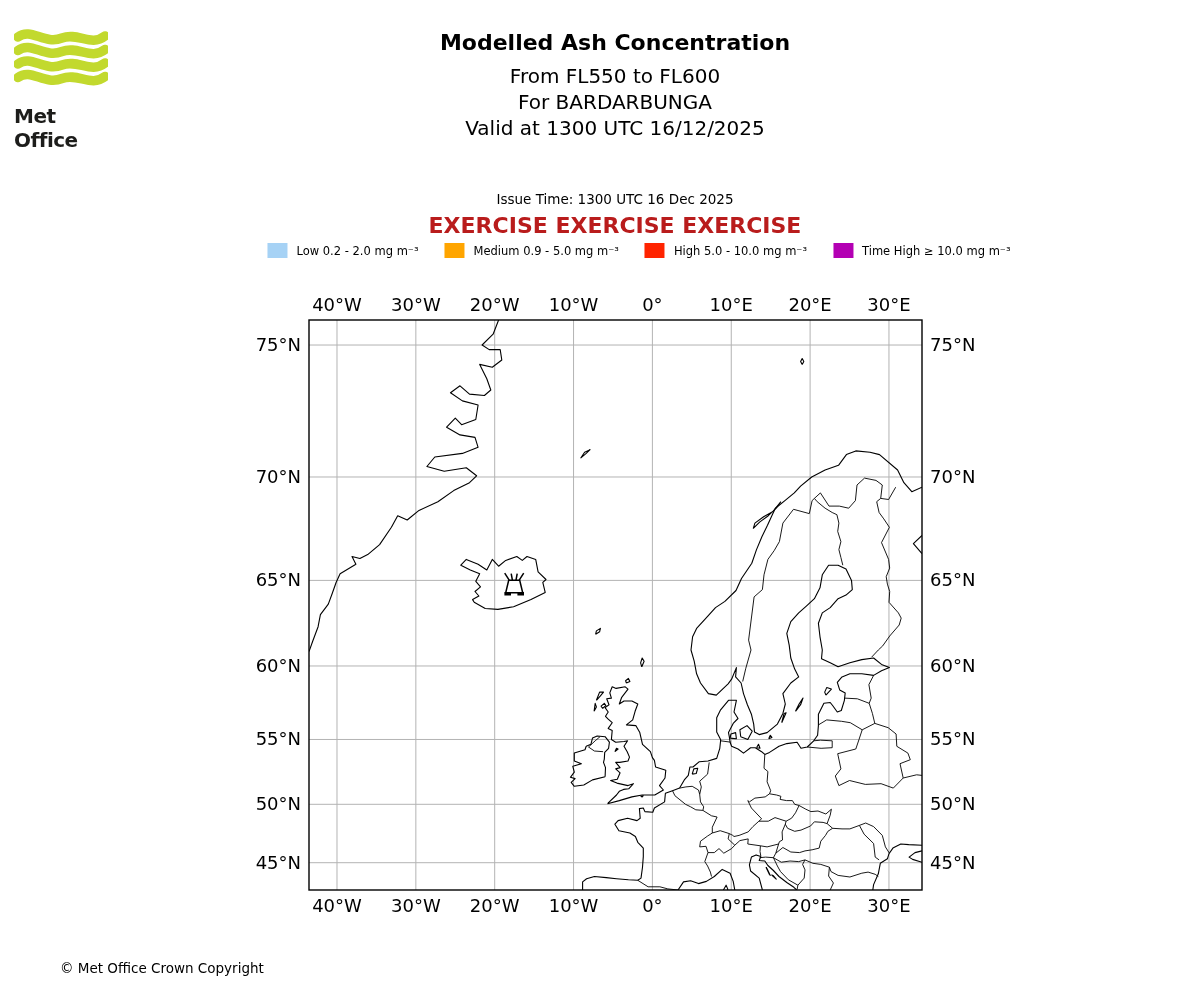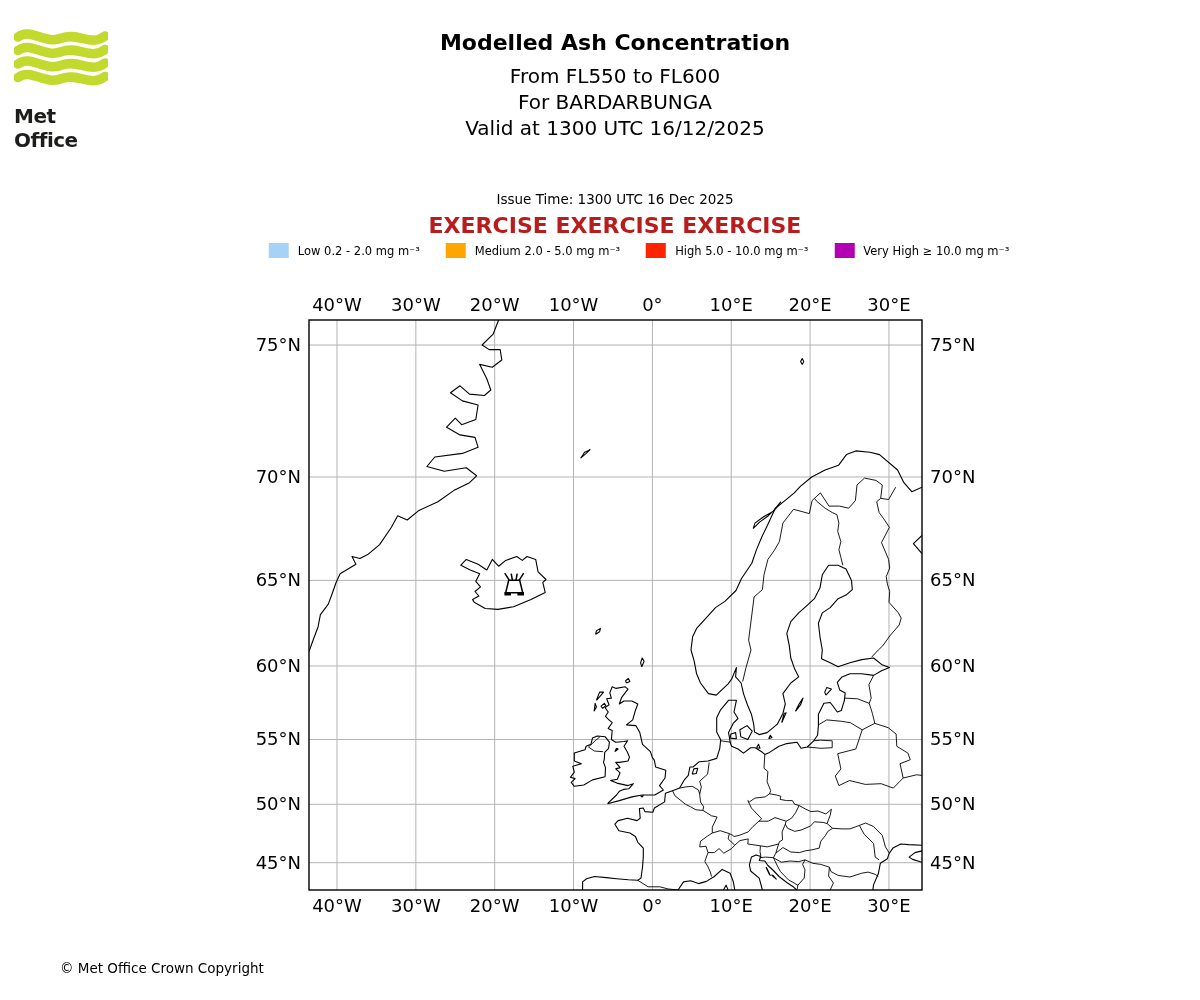--- a/index.html
+++ b/index.html
@@ -43,29 +43,29 @@
   <div class="centered issue">Issue Time: 1300 UTC 16 Dec 2025</div>
   <div class="centered exercise" id="exercise" style="color: #b91c1c;">EXERCISE EXERCISE EXERCISE</div>
 
   <div class="legend" id="legend">
       <div class="legend-item">
         <span class="swatch" style="background: rgb(166, 210, 245);"></span>
         <span>Low 0.2 - 2.0 mg m⁻³</span>
       </div>
       <div class="legend-item">
         <span class="swatch" style="background: rgb(255, 165, 0);"></span>
-        <span>Medium 2.0 - 5.0 mg m⁻³</span>
+        <span>Medium 0.9 - 5.0 mg m⁻³</span>
       </div>
       <div class="legend-item">
         <span class="swatch" style="background: rgb(255, 36, 0);"></span>
         <span>High 5.0 - 10.0 mg m⁻³</span>
       </div>
       <div class="legend-item">
         <span class="swatch" style="background: rgb(179, 0, 179);"></span>
-        <span>Very High ≥ 10.0 mg m⁻³</span>
+        <span>Time High ≥ 10.0 mg m⁻³</span>
       </div>
     </div>
 
   <svg id="map" width="1200" height="1000">
       <defs>
         <clipPath id="frame-clip">
           <rect x="309" y="320" width="613" height="570"></rect>
         </clipPath>
       </defs>
       <g>

